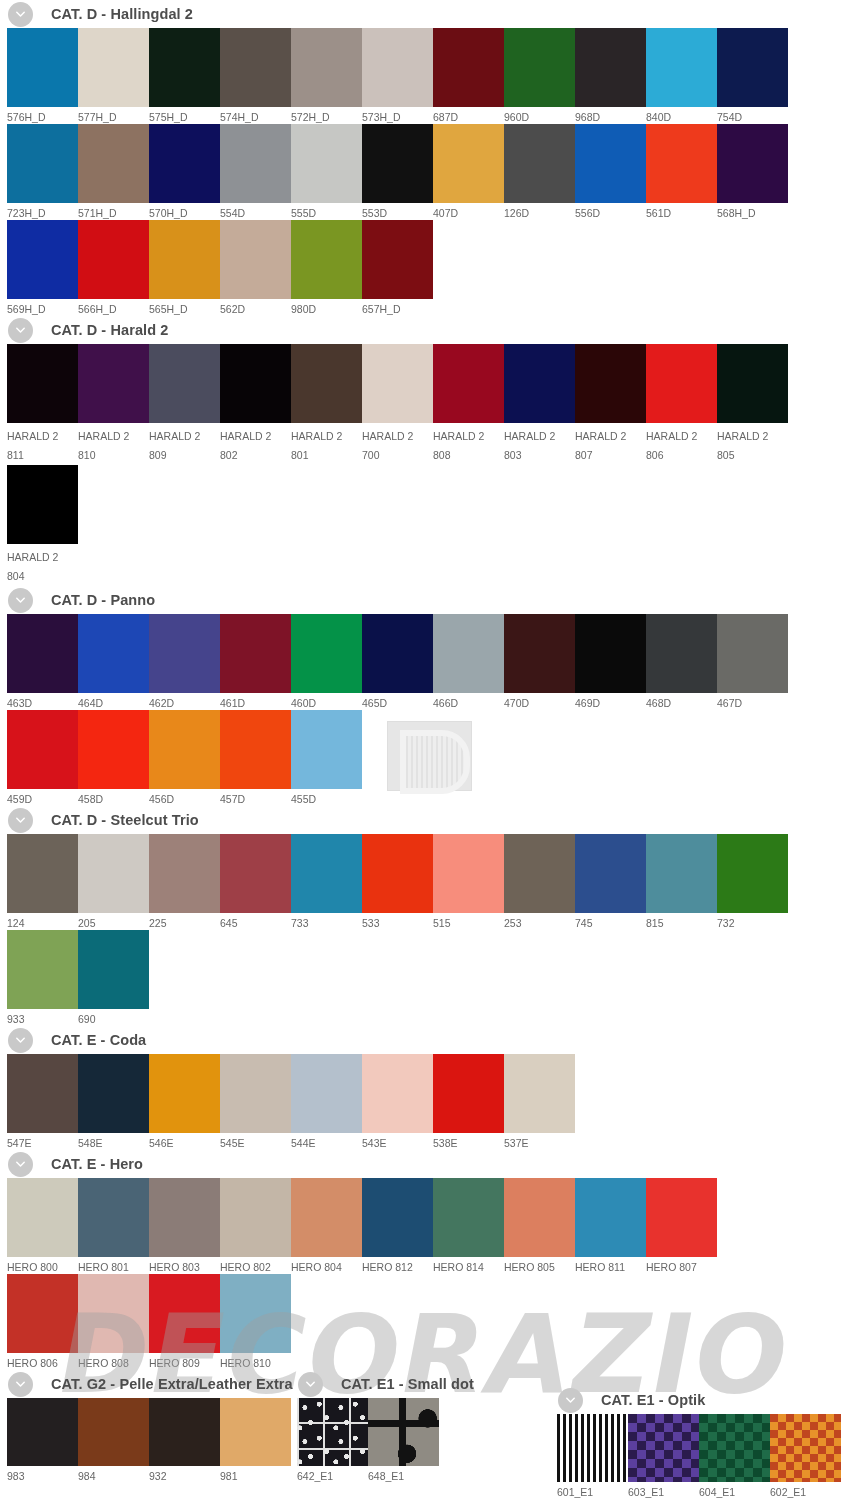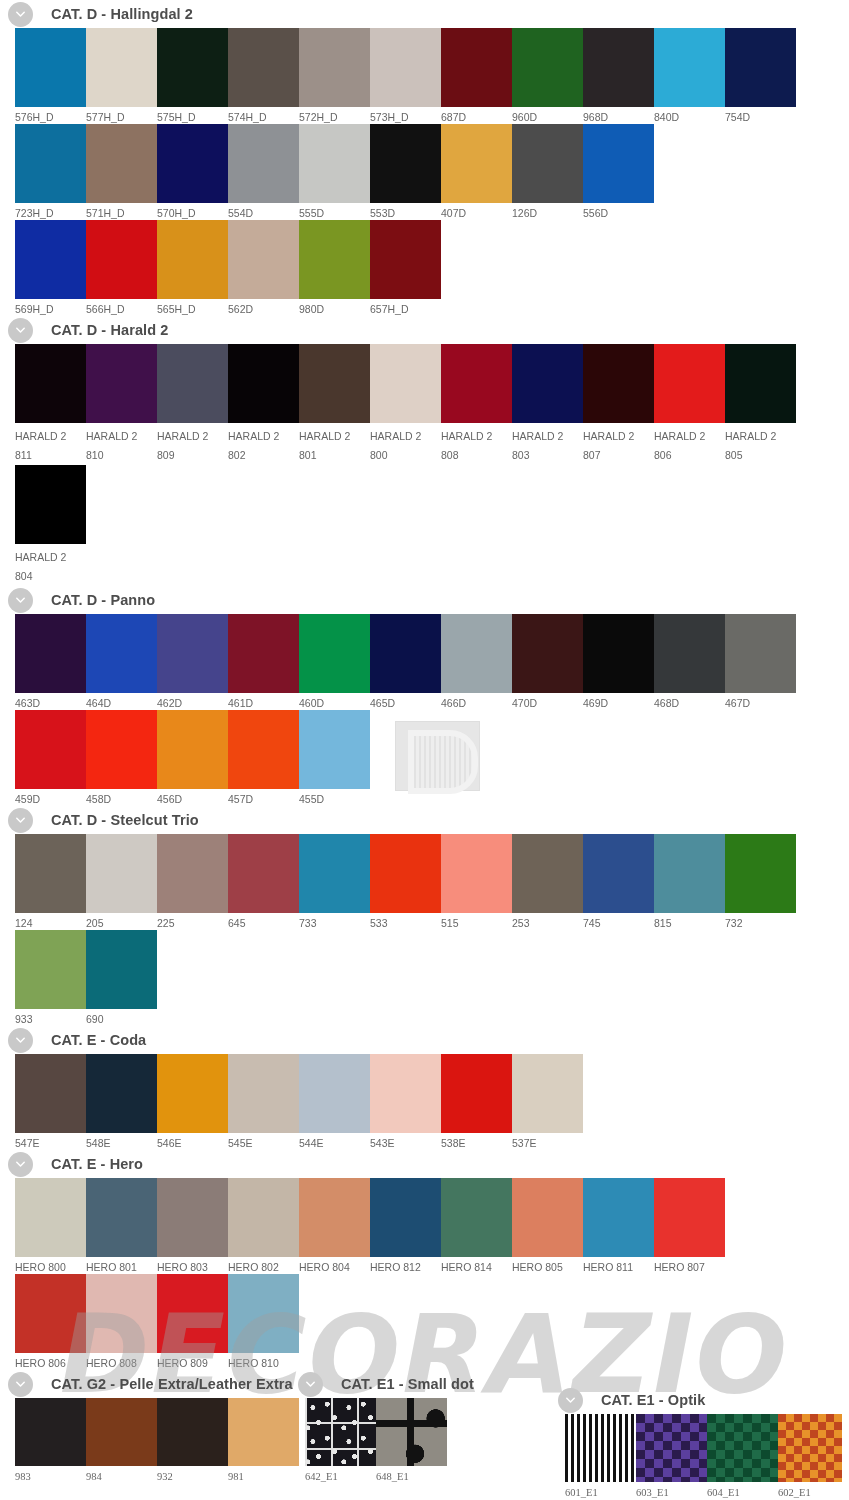--- a/index.html
+++ b/index.html
@@ -68,21 +68,21 @@
     font-weight: bold;
     color: #4d4d4d;
     letter-spacing: 0.1px;
     white-space: nowrap;
   }
 
   
   .sw-row {
     display: flex;
     align-items: flex-start;
-    padding-left: 15px;
+    padding-left: 7px;
   }
   .sw {
     width: 71px;
     flex: 0 0 71px;
     position: relative;
   }
   .sw .chip {
     width: 71px;
     height: 79px;
     display: block;
@@ -123,21 +123,21 @@
     display: flex;
     align-items: flex-start;
     position: relative;
     z-index: 8;
   }
   .col { flex: 0 0 auto; }
   .col.c1 { width: 290px; }
   .col.c2 { width: 260px; }
   .col.c3 { width: 299px; margin-top: 16px; }
 
-  .sw-sm { width: 71px; flex: 0 0 71px; font-family: Liberation Serif, serif; }
+  .sw-sm { width: 71px; flex: 0 0 71px; }
   .sw-sm .chip { width: 71px; height: 68px; display: block; cursor: pointer; }
   .sw-sm .cap {
     font-size: 10.5px; color: #666; line-height: 13px;
     padding-top: 4px; white-space: nowrap;
   }
 
   
   .tex-dot-dark{
     background:
       radial-gradient(circle at 22% 28%, #e8e8e8 2.4px, transparent 2.6px),
@@ -277,20 +277,28 @@
           <div class="cap">407D</div>
         </div>
         <div class="sw">
           <div class="chip" title="126D" style="background: rgb(76, 76, 76);"></div>
           <div class="cap">126D</div>
         </div>
         <div class="sw">
           <div class="chip" title="556D" style="background: rgb(15, 92, 181);"></div>
           <div class="cap">556D</div>
         </div>
+        <div class="sw">
+          <div class="chip" title="561D" style="background: rgb(238, 58, 28);"></div>
+          <div class="cap">561D</div>
+        </div>
+        <div class="sw">
+          <div class="chip" title="568H_D" style="background: rgb(45, 10, 68);"></div>
+          <div class="cap">568H_D</div>
+        </div>
       </div>
       <div class="sw-row">
         <div class="sw">
           <div class="chip" title="569H_D" style="background: rgb(15, 44, 163);"></div>
           <div class="cap">569H_D</div>
         </div>
         <div class="sw">
           <div class="chip" title="566H_D" style="background: rgb(209, 13, 19);"></div>
           <div class="cap">566H_D</div>
         </div>
@@ -352,21 +360,21 @@
           <div class="chip" title="HARALD 2 801" style="background: rgb(74, 55, 45);"></div>
           <div class="cap">
             <div>HARALD 2</div>
             <div>801</div>
           </div>
         </div>
         <div class="sw tall">
           <div class="chip" title="HARALD 2 800" style="background: rgb(222, 208, 198);"></div>
           <div class="cap">
             <div>HARALD 2</div>
-            <div>800</div>
+            <div>700</div>
           </div>
         </div>
         <div class="sw tall">
           <div class="chip" title="HARALD 2 808" style="background: rgb(152, 8, 31);"></div>
           <div class="cap">
             <div>HARALD 2</div>
             <div>808</div>
           </div>
         </div>
         <div class="sw tall">

